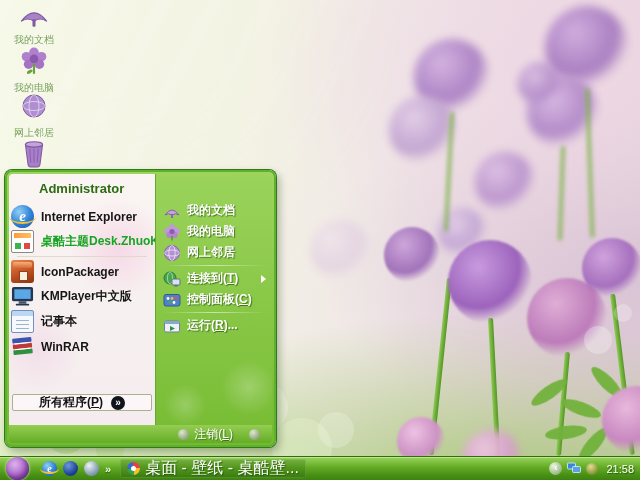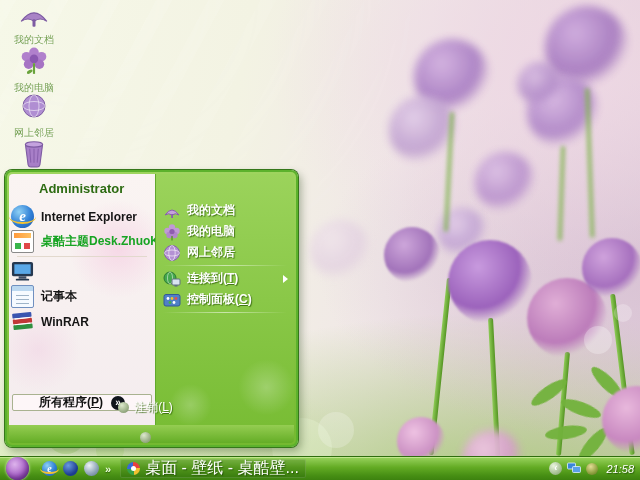--- a/index.html
+++ b/index.html
@@ -30,21 +30,21 @@
   .stem.bg{filter:blur(2px);opacity:.8;}
   .stem.fg{width:5px;background:linear-gradient(90deg,#8ecb57,#549422);}
   .leaf{position:absolute;width:42px;height:13px;background:#72b23c;border-radius:50%;
     filter:blur(.6px);opacity:.95;}
   .bok{position:absolute;border-radius:50%;}
   
   .dicon{position:absolute;left:6px;width:56px;text-align:center;z-index:5;cursor:default;}
   .dicon .dlabel{display:block;margin-top:1px;font-size:10px;color:#75a050;
     text-shadow:0 1px 1px rgba(255,255,255,.85), 0 0 2px rgba(255,255,255,.6);}
   
-  .menu{position:absolute;left:5px;top:170px;width:293px;height:277px;z-index:20;
+  .menu{position:absolute;left:5px;top:170px;width:271px;height:277px;z-index:20;
     border:2px solid #5cb22c;border-radius:7px;
     background:linear-gradient(180deg,#9ed45e,#74b930);
     box-shadow:0 0 0 1px #35771a, 3px 4px 9px rgba(20,50,5,.35);}
   .menu-left{position:absolute;left:2px;top:2px;bottom:20px;width:146px;
     border-radius:4px 0 0 0;overflow:hidden;
     background:
       radial-gradient(circle 70px at 75% 30%, rgba(244,196,222,.55), rgba(244,196,222,0) 70%),
       radial-gradient(circle 60px at 20% 70%, rgba(240,206,226,.5), rgba(240,206,226,0) 70%),
       linear-gradient(180deg,#faf4f2,#f4ecee);}
   .user{padding:7px 0 8px 30px;font-size:13px;font-weight:bold;color:#2d6b12;}
@@ -67,21 +67,21 @@
   .rrow{height:21px;display:flex;align-items:center;gap:6px;padding-left:7px;position:relative;cursor:pointer;}
   .rlabel{font-size:12px;font-weight:bold;color:#fff;white-space:nowrap;
     text-shadow:1px 1px 1px rgba(55,105,15,.85);}
   .ak{text-decoration:underline;}
   .rsep{height:1px;margin:2px 7px;
     background:linear-gradient(90deg,rgba(255,255,255,0),rgba(255,255,255,.55),rgba(255,255,255,0));}
   .subarrow{position:absolute;right:6px;top:7px;width:0;height:0;
     border-left:5px solid #fff;border-top:4px solid transparent;border-bottom:4px solid transparent;}
   .menu-footer{position:absolute;left:2px;right:2px;bottom:2px;height:18px;
     border-radius:0 0 4px 4px;display:flex;align-items:center;justify-content:flex-end;
-    gap:16px;padding-right:12px;background:linear-gradient(180deg,#95cd52,#64ad26);flex-direction:column;}
+    gap:16px;padding-right:12px;background:linear-gradient(180deg,#95cd52,#64ad26);}
   .fitem{display:flex;align-items:center;gap:5px;cursor:pointer;}
   .flabel{font-size:12px;color:#fff;text-shadow:1px 1px 1px rgba(55,105,15,.85);}
   .fcirc{width:11px;height:11px;border-radius:50%;
     background:radial-gradient(circle at 35% 30%,#dde9cd,#9cb088 60%,#798d67);}
   
   .icn{width:23px;height:23px;position:relative;display:inline-block;flex:0 0 auto;}
   .ricn{width:18px;height:18px;position:relative;display:inline-block;flex:0 0 auto;}
   .ie{border-radius:50%;background:radial-gradient(circle at 35% 30%,#8ed0f4,#2f7fd6 55%,#1b54a8);}
   .ie::before{content:"e";position:absolute;inset:0;display:flex;align-items:center;justify-content:center;
     color:#fff;font:italic bold 15px "Liberation Serif",serif;}
@@ -117,21 +117,21 @@
     background:radial-gradient(circle at 35% 30%,#6a9ae0,#1c3c90 65%);}
   .qlgray{width:15px;height:15px;border-radius:50%;cursor:pointer;
     background:radial-gradient(circle at 35% 30%,#eef3f7,#8aa0b4 60%,#5c7084);}
   .chev{font-size:11px;font-weight:bold;color:#eaffd8;text-shadow:0 1px 1px rgba(30,70,5,.7);cursor:pointer;}
   .task{display:flex;align-items:center;gap:5px;height:19px;padding:0 7px;margin-left:4px;
     border-radius:2px;background:rgba(30,80,8,.22);box-shadow:inset 0 0 0 1px rgba(255,255,255,.12);cursor:pointer;}
   .pin{width:13px;height:13px;border-radius:50%;position:relative;flex:0 0 auto;
     background:conic-gradient(#e84040 0 25%,#f0c030 0 50%,#35a045 0 75%,#3868d8 0);}
   .pin::before{content:"";position:absolute;inset:4px;border-radius:50%;background:#fff;}
   .tasklabel{font-size:16px;color:#fff;text-shadow:1px 1px 1px rgba(35,80,8,.85);white-space:nowrap;}
-  .tray{margin-left:auto;display:flex;align-items:center;gap:5px;font-style:italic;}
+  .tray{margin-left:auto;display:flex;align-items:center;gap:5px;}
   .thide{width:13px;height:13px;border-radius:50%;position:relative;cursor:pointer;
     background:radial-gradient(circle at 35% 30%,#eaf5de,#9cb888 70%,#7c9868);}
   .thide::before{content:"‹";position:absolute;inset:0;display:flex;align-items:center;justify-content:center;
     color:#fff;font-size:10px;font-weight:bold;line-height:1;padding-bottom:2px;}
   .tmisc{width:12px;height:12px;border-radius:50%;cursor:pointer;
     background:radial-gradient(circle at 40% 30%,#e4dc96,#8fa040 60%,#5c6c20);}
   .clock{font-size:11px;color:#fff;margin-left:3px;text-shadow:1px 1px 1px rgba(35,80,8,.85);}
 </style>
 </head>
 <body>
@@ -218,26 +218,31 @@
       <div class="lrow">
         <span class="icn ie"></span>
         <span class="llabel">Internet Explorer</span>
       </div>
       <div class="lrow">
         <span class="icn zhuoku"></span>
         <span class="llabel green">桌酷主题Desk.ZhuoKu.Com</span>
       </div>
       <div class="lsep"></div>
       <div class="lrow">
+        <span class="icn pkg"></span>
+        <span class="llabel">IconPackager</span>
+      </div>
+      <div class="lrow">
         <span class="icn"><svg width="23" height="23" viewBox="0 0 24 24">
               <rect x="1" y="2" width="22" height="15" rx="2" fill="#253850"></rect>
               <rect x="3.5" y="4.5" width="17" height="10" fill="#5aa8e8"></rect>
               <rect x="8" y="17" width="8" height="2.5" fill="#405068"></rect>
               <rect x="5" y="19.5" width="14" height="2" rx="1" fill="#253850"></rect>
             </svg></span>
+        <span class="llabel">KMPlayer中文版</span>
       </div>
       <div class="lrow">
         <span class="icn note"></span>
         <span class="llabel">记事本</span>
       </div>
       <div class="lrow">
         <span class="icn"><svg width="23" height="23" viewBox="0 0 24 24">
               <g transform="rotate(-6 12 12)">
                 <rect x="2" y="3" width="20" height="5" rx="1" fill="#3a55b0"></rect>
                 <rect x="2" y="9" width="20" height="5" rx="1" fill="#c03838"></rect>
@@ -299,20 +304,28 @@
               <rect x="1" y="3.5" width="16" height="11.5" rx="2" fill="#5080c8" stroke="#32589a"></rect>
               <circle cx="5" cy="7.5" r="1.4" fill="#fff"></circle>
               <circle cx="9" cy="7.5" r="1.4" fill="#f0c030"></circle>
               <circle cx="13" cy="7.5" r="1.4" fill="#e05050"></circle>
               <circle cx="7" cy="11.5" r="1.4" fill="#40b050"></circle>
               <circle cx="11" cy="11.5" r="1.4" fill="#fff"></circle>
             </svg></span>
         <span class="rlabel"><span>控制面板(</span><span class="ak">C</span><span>)</span></span>
       </div>
       <div class="rsep"></div>
+      <div class="rrow">
+        <span class="ricn"><svg width="18" height="18" viewBox="0 0 18 18">
+              <rect x="1.5" y="4" width="15" height="11" rx="1.5" fill="#eef2f8" stroke="#708090"></rect>
+              <rect x="1.5" y="4" width="15" height="3" rx="1.5" fill="#88a8cc"></rect>
+              <polygon points="7,9 12,11.5 7,14" fill="#2f9040"></polygon>
+            </svg></span>
+        <span class="rlabel"><span>运行(</span><span class="ak">R</span><span>)...</span></span>
+      </div>
     </div>
 
     <div class="menu-footer">
       <div class="fitem">
         <span class="fcirc"></span>
         <span class="flabel"><span>注销(</span><span class="ak">L</span><span>)</span></span>
       </div>
       <div class="fitem">
         <span class="fcirc"></span>
       </div>

